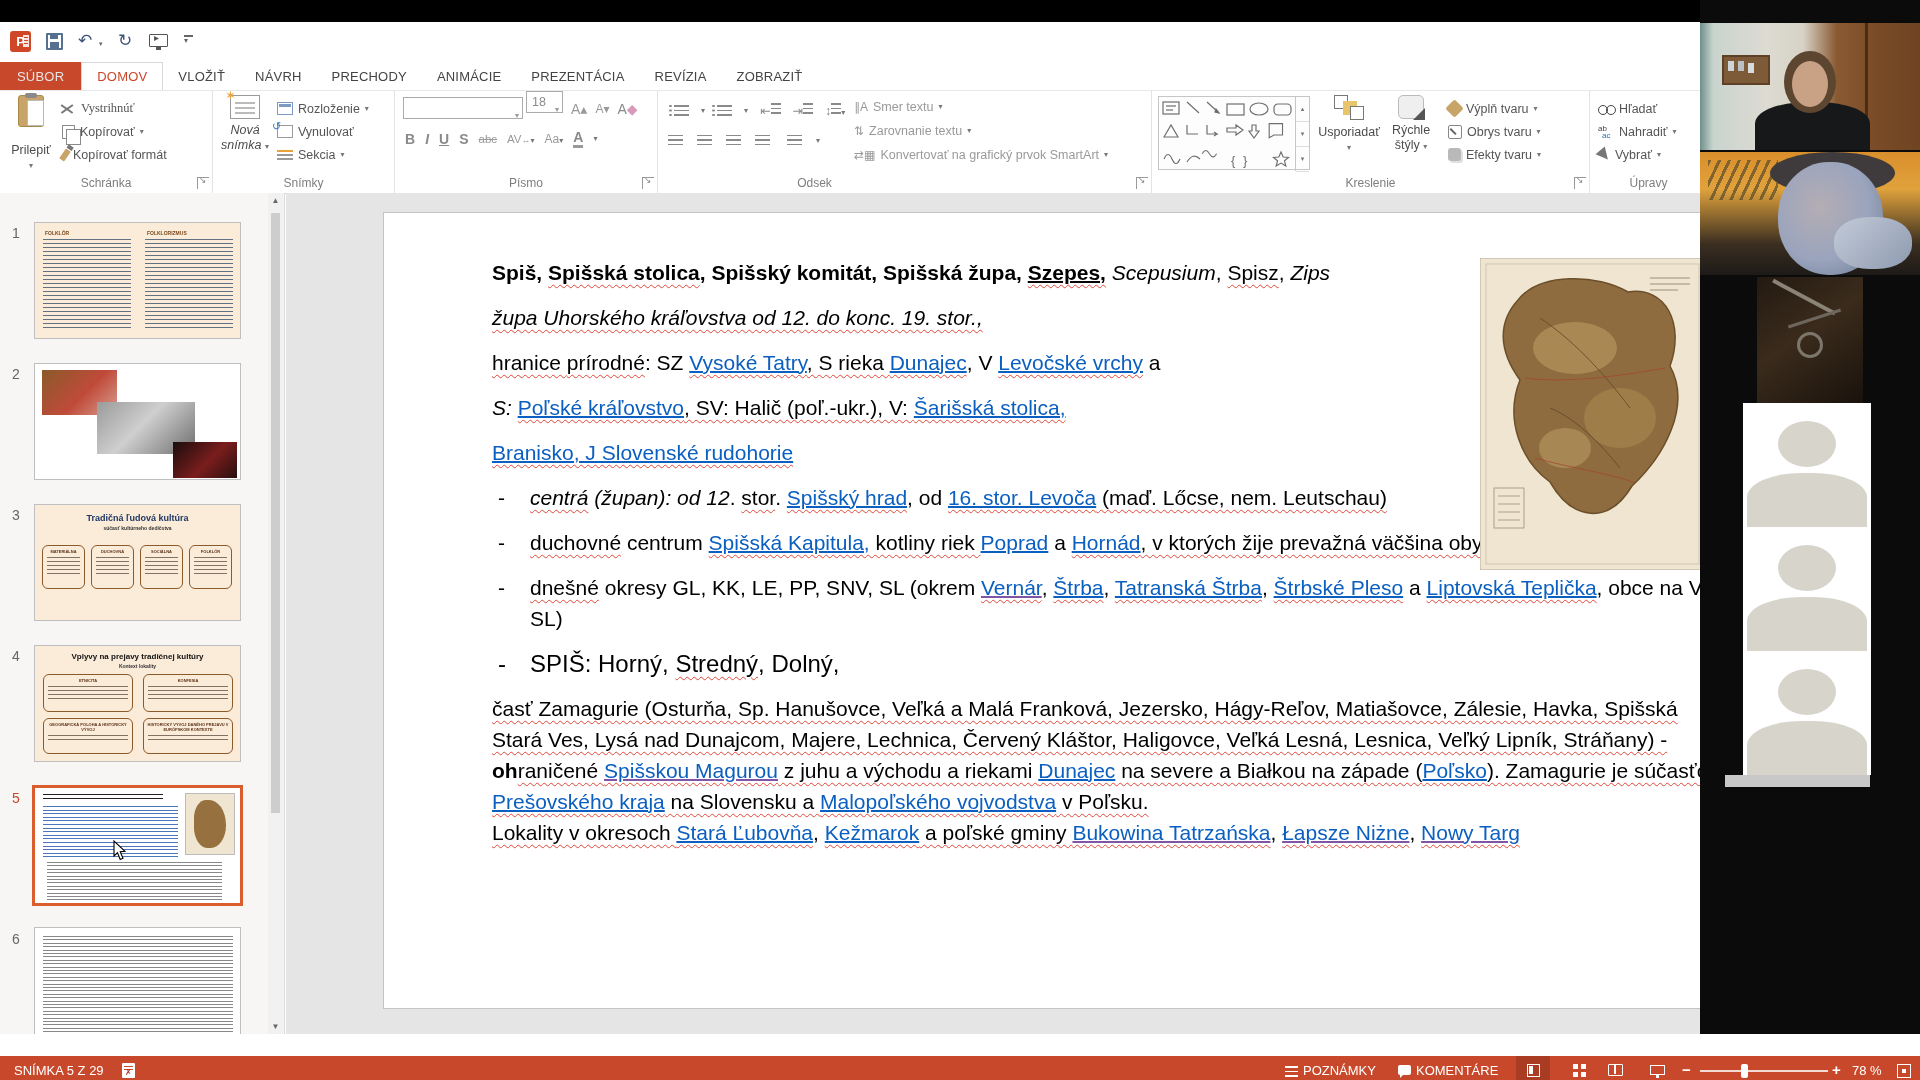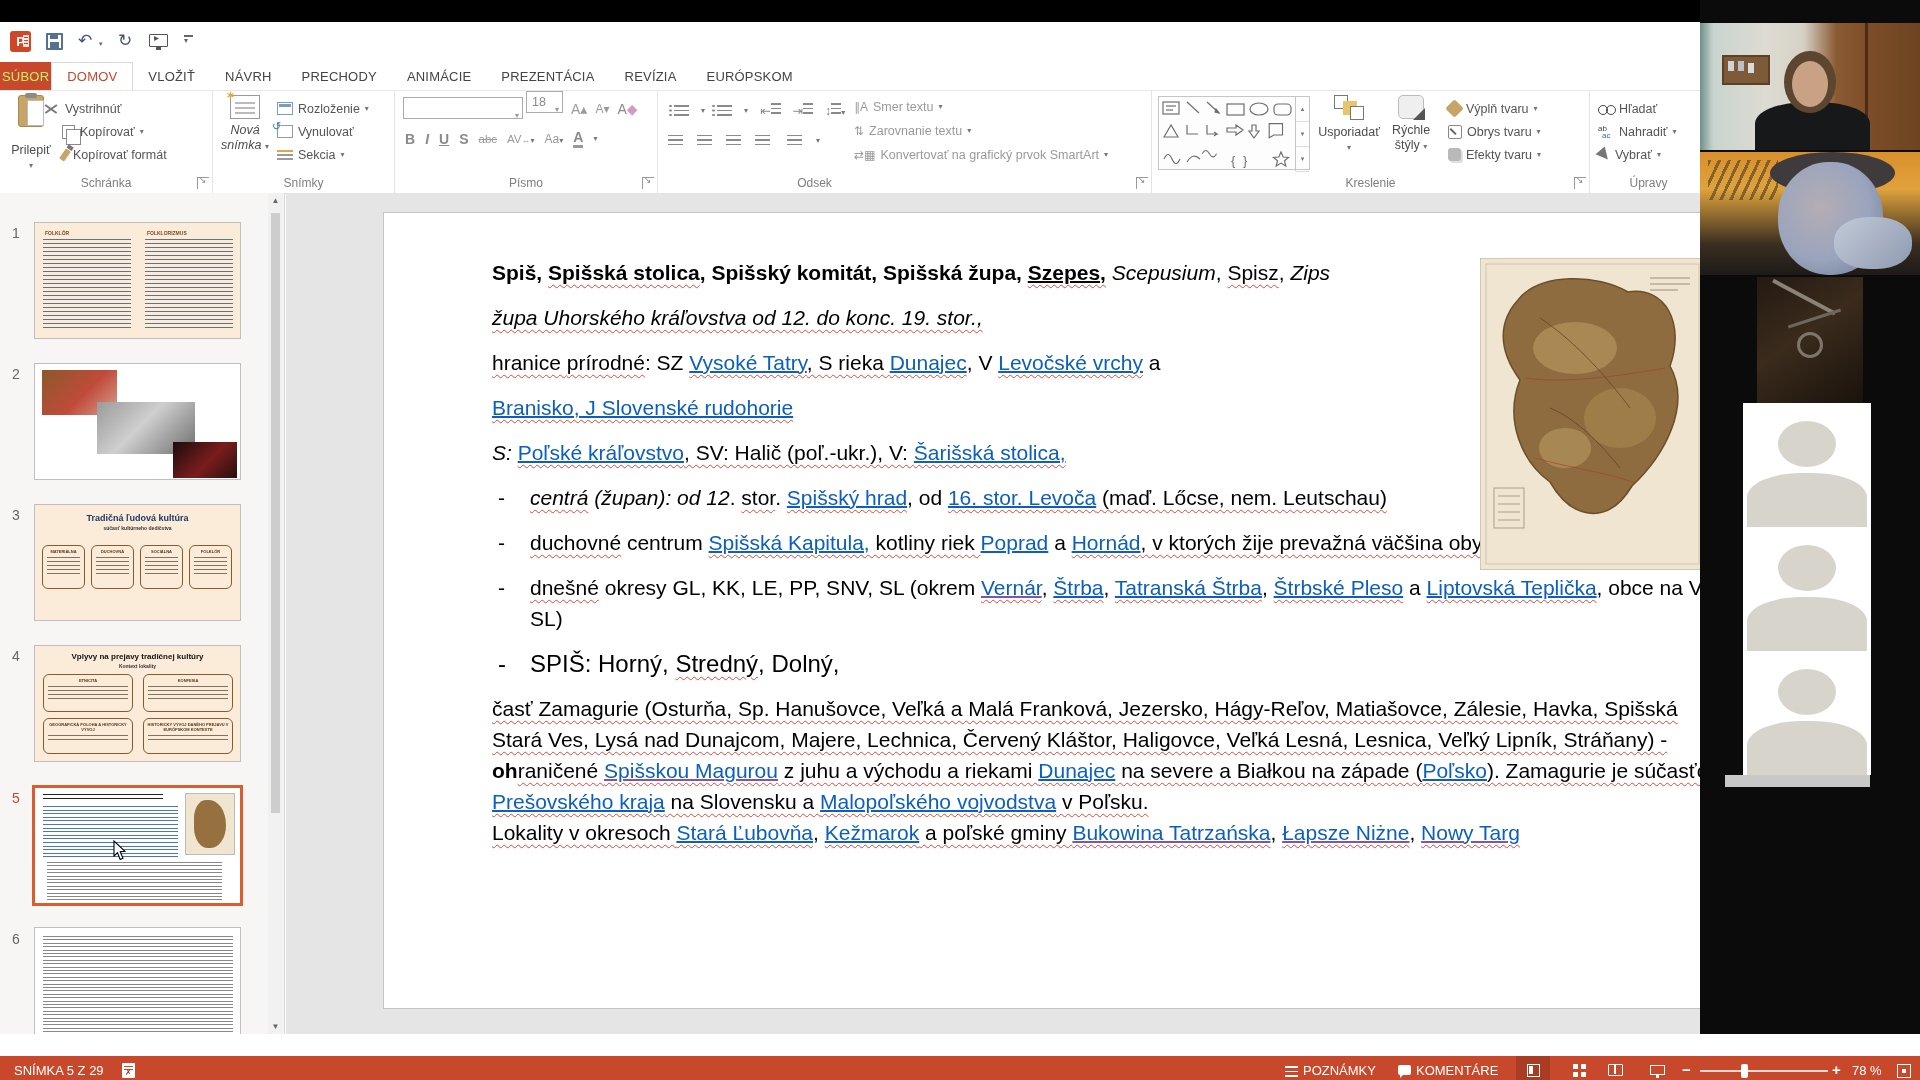--- a/index.html
+++ b/index.html
@@ -30,21 +30,21 @@
   .present-ic:before{ content:"▸"; position:absolute; left:4px; top:-3px; font-size:10px; color:#555;}
   .present-ic:after{ content:""; position:absolute; left:6px; bottom:-4px; width:5px; height:3px; background:#555;}
   .qat-more{ position:absolute; left:184px; top:13px; width:10px; height:12px; }
   .qat-more:before{ content:""; position:absolute; top:0; left:0; width:9px; height:1.5px; background:#666;}
   .qat-more:after{ content:"▾"; position:absolute; top:1px; left:0; font-size:8px; color:#666;}
 
   
   #tabrow { position:absolute; left:0; top:40px; width:1700px; height:28px; background:#fff; display:flex; }
   .tab { height:28px; display:flex; align-items:center; padding:0 15px; font-size:13px; color:#444;
     letter-spacing:.2px; white-space:nowrap; }
-  .tab.file { background:#C8482C; color:#bef264; padding:0 2px; }
+  .tab.file { background:#C8482C; color:#e5e5e5; padding:0 17px; }
   .tab.active { color:#C8482C; border:1px solid #D8D8D8; border-bottom:none; background:#fff; }
 
   
   #ribbon { position:absolute; left:0; top:68px; width:1920px; height:104px; background:#fff;
     border-bottom:1px solid #D5D5D5; border-top:1px solid #E8E8E8; }
   .rgroup { position:absolute; top:0; height:102px; border-right:1px solid #E4E4E4; }
   .glabel { position:absolute; bottom:3px; left:0; right:0; text-align:center; font-size:12px; color:#7E7E7E; }
   .launcher { position:absolute; right:3px; bottom:4px; width:12px; height:12px; border-left:1px solid #999;
     border-top:1px solid #999; }
   .launcher:before{ content:"↘"; position:absolute; left:1px; top:-3px; font-size:9px; color:#888; }
@@ -238,32 +238,32 @@
 
     <div id="tabrow">
       <div class="tab file">SÚBOR</div>
       <div class="tab active">DOMOV</div>
       <div class="tab">VLOŽIŤ</div>
       <div class="tab">NÁVRH</div>
       <div class="tab">PRECHODY</div>
       <div class="tab">ANIMÁCIE</div>
       <div class="tab">PREZENTÁCIA</div>
       <div class="tab">REVÍZIA</div>
-      <div class="tab">EURÓPSKOM</div>
+      <div class="tab">ZOBRAZIŤ</div>
     </div>
 
     <div id="ribbon">
 
       <div class="rgroup" style="left:0;width:213px;">
         <div class="bigbtn" style="left:8px;width:46px;">
           <div class="clip"></div>
           <div style="margin-top:16px;">Prilepiť</div>
           <div class="caret">▾</div>
         </div>
-        <div class="srow" style="left:44px;top:6px;">
+        <div class="srow" style="left:60px;top:6px;font-family:Liberation Serif, serif;">
           <span class="ic scissors"></span>
           <span>Vystrihnúť</span>
         </div>
         <div class="srow" style="left:62px;top:29px;">
           <span class="ic copy-ic"></span>
           <span>Kopírovať</span>
             <span class="caret">▾</span>
         </div>
         <div class="srow" style="left:62px;top:52px;">
           <span class="ic brush-ic"></span>
@@ -512,22 +512,22 @@
         <div class="arr" style="bottom:3px;">▼</div>
       </div>
     </div>
 
     <div id="canvas">
       <div id="slide">
         <div id="slide-text">
             <div class="para"><span class="bd">Spiš, </span><span class="bd"><span class="sq">Spišská stolica</span></span><span class="bd">, Spišský komitát, Spišská župa, </span><span class="bd un"><span class="sq">Szepes,</span></span><span class=""> </span><span class="it">Scepusium</span><span class="">, </span><span class=""><span class="sq">Spisz</span></span><span class="">, </span><span class="it">Zips</span></div>
             <div class="para"><span class="it"><span class="sq">župa Uhorského kráľovstva od 12. do konc. 19. stor.,</span></span></div>
             <div class="para"><span class=""><span class="sq">hranice </span></span><span class=""><span class="sq">prírodné</span></span><span class="">: SZ </span><span class="lk"><span class="sq">Vysoké Tatry</span></span><span class=""><span class="sq">, S rieka </span></span><span class="lk"><span class="sq">Dunajec</span></span><span class="">, V </span><span class="lk"><span class="sq">Levočské vrchy</span></span><span class=""> a</span></div>
+            <div class="para"><span class="it">S: </span><span class="lk"><span class="sq">Poľské kráľovstvo</span></span><span class=""><span class="sq">, SV: Halič (poľ.-ukr.), V: </span></span><span class="lk"><span class="sq">Šarišská stolica,</span></span></div>
             <div class="para"><span class="lk"><span class="sq">Branisko, J Slovenské rudohorie</span></span></div>
-            <div class="para"><span class="it">S: </span><span class="lk"><span class="sq">Poľské kráľovstvo</span></span><span class=""><span class="sq">, SV: Halič (poľ.-ukr.), V: </span></span><span class="lk"><span class="sq">Šarišská stolica,</span></span></div>
             <div class="para bullet"><span class="dash">-</span><span class="it"><span class="sq">centrá</span></span><span class="it"> (župan): od </span><span class="it">12</span><span class="">. </span><span class=""><span class="sq">stor</span></span><span class="">. </span><span class="lk"><span class="sq">Spišský hrad</span></span><span class="">, od </span><span class="lk"><span class="sq">16. stor. Levoča</span></span><span class=""><span class="sq"> (maď. Lőcse, nem. Leutschau)</span></span></div>
             <div class="para bullet"><span class="dash">-</span><span class=""><span class="sq">duchovné</span></span><span class=""> centrum </span><span class="lk"><span class="sq">Spišská Kapitula,</span></span><span class=""><span class="sq"> kotliny riek </span></span><span class="lk">Poprad</span><span class=""> a </span><span class="lk"><span class="sq">Hornád</span></span><span class=""><span class="sq">, v ktorých žije prevažná väčšina obyvateľstva</span></span></div>
             <div class="para bullet"><span class="dash">-</span><span class=""><span class="sq">dnešné</span></span><span class=""> okresy GL, KK, LE, PP, SNV, SL (okrem </span><span class="lkv"><span class="sq">Vernár</span></span><span class="">, </span><span class="lk"><span class="sq">Štrba</span></span><span class="">, </span><span class="lk"><span class="sq">Tatranská Štrba</span></span><span class="">, </span><span class="lk"><span class="sq">Štrbské Pleso</span></span><span class=""> a </span><span class="lk"><span class="sq">Liptovská Teplička</span></span><span class="">, obce na V od SL)</span></div>
             <div class="para bullet big"><span class="dash">-</span><span class="">SPIŠ: Horný, </span><span class=""><span class="sq">Stredný</span></span><span class="">, Dolný,</span></div>
             <div class="para tight"><span class=""><span class="sq">časť Zamagurie (Osturňa, Sp. Hanušovce, Veľká a Malá Franková, Jezersko, Hágy-Reľov, Matiašovce, Zálesie, Havka, Spišská Stará Ves, Lysá nad Dunajcom, Majere, Lechnica, Červený Kláštor, Haligovce, Veľká Lesná, Lesnica, Veľký Lipník, Stráňany) - </span></span><span class="bd">oh</span><span class=""><span class="sq">raničené </span></span><span class="lkv"><span class="sq">Spišskou Magurou</span></span><span class=""><span class="sq"> z juhu a východu a riekami </span></span><span class="lk"><span class="sq">Dunajec</span></span><span class=""><span class="sq"> na severe a Białkou na západe (</span></span><span class="lk"><span class="sq">Poľsko</span></span><span class=""><span class="sq">). Zamagurie je súčasťou </span></span><span class="lk"><span class="sq">Prešovského kraja</span></span><span class=""><span class="sq"> na Slovensku a </span></span><span class="lk"><span class="sq">Malopoľského vojvodstva</span></span><span class=""><span class="sq"> v Poľsku.</span></span></div>
             <div class="para tight"><span class=""><span class="sq">Lokality v okresoch </span></span><span class="lk"><span class="sq">Stará Ľubovňa</span></span><span class="">, </span><span class="lk"><span class="sq">Kežmarok</span></span><span class=""><span class="sq"> a poľské gminy </span></span><span class=""> </span><span class="lkv"><span class="sq">Bukowina Tatrzańska</span></span><span class="">, </span><span class="lkv"><span class="sq">Łapsze Niżne</span></span><span class="">,  </span><span class="lkv"><span class="sq">Nowy Targ</span></span></div>
           </div>
         <svg id="slide-map" viewBox="0 0 225 312">
           <rect x="0" y="0" width="225" height="312" fill="#EFE5D0" stroke="#B3AC9C" stroke-width="1"></rect>
           <rect x="6" y="6" width="213" height="300" fill="none" stroke="#CFC6B2" stroke-width="1"></rect>

